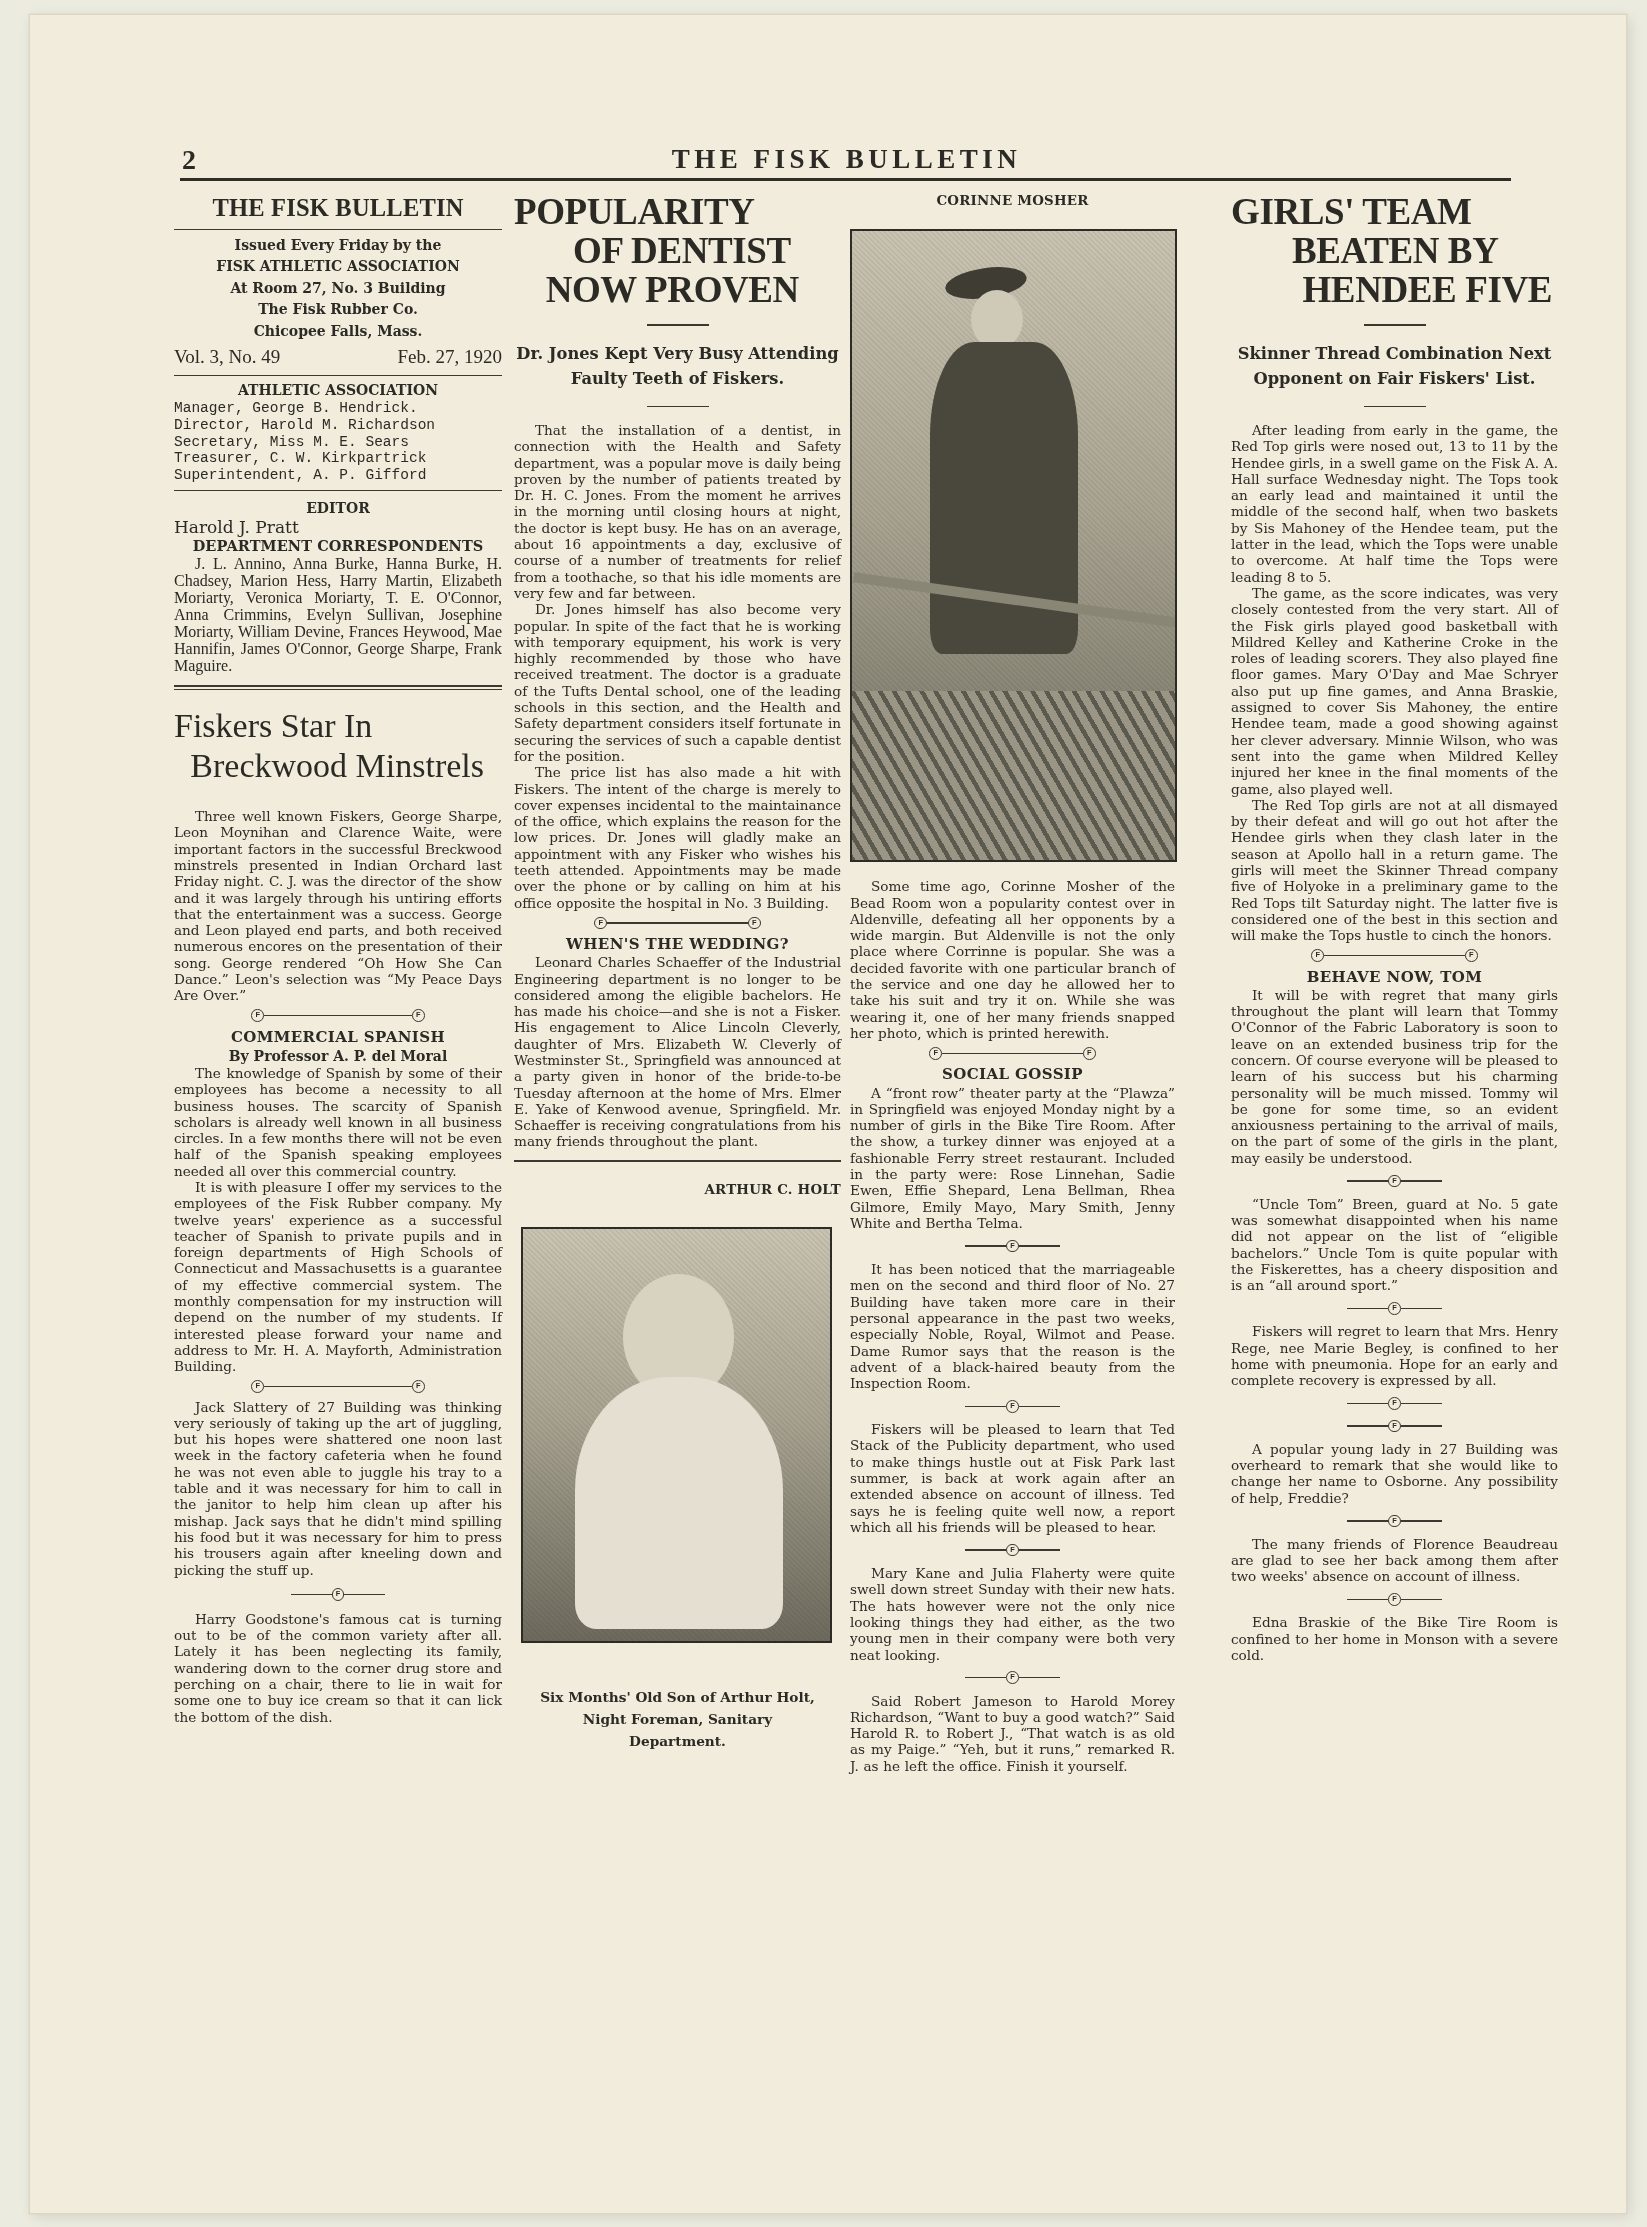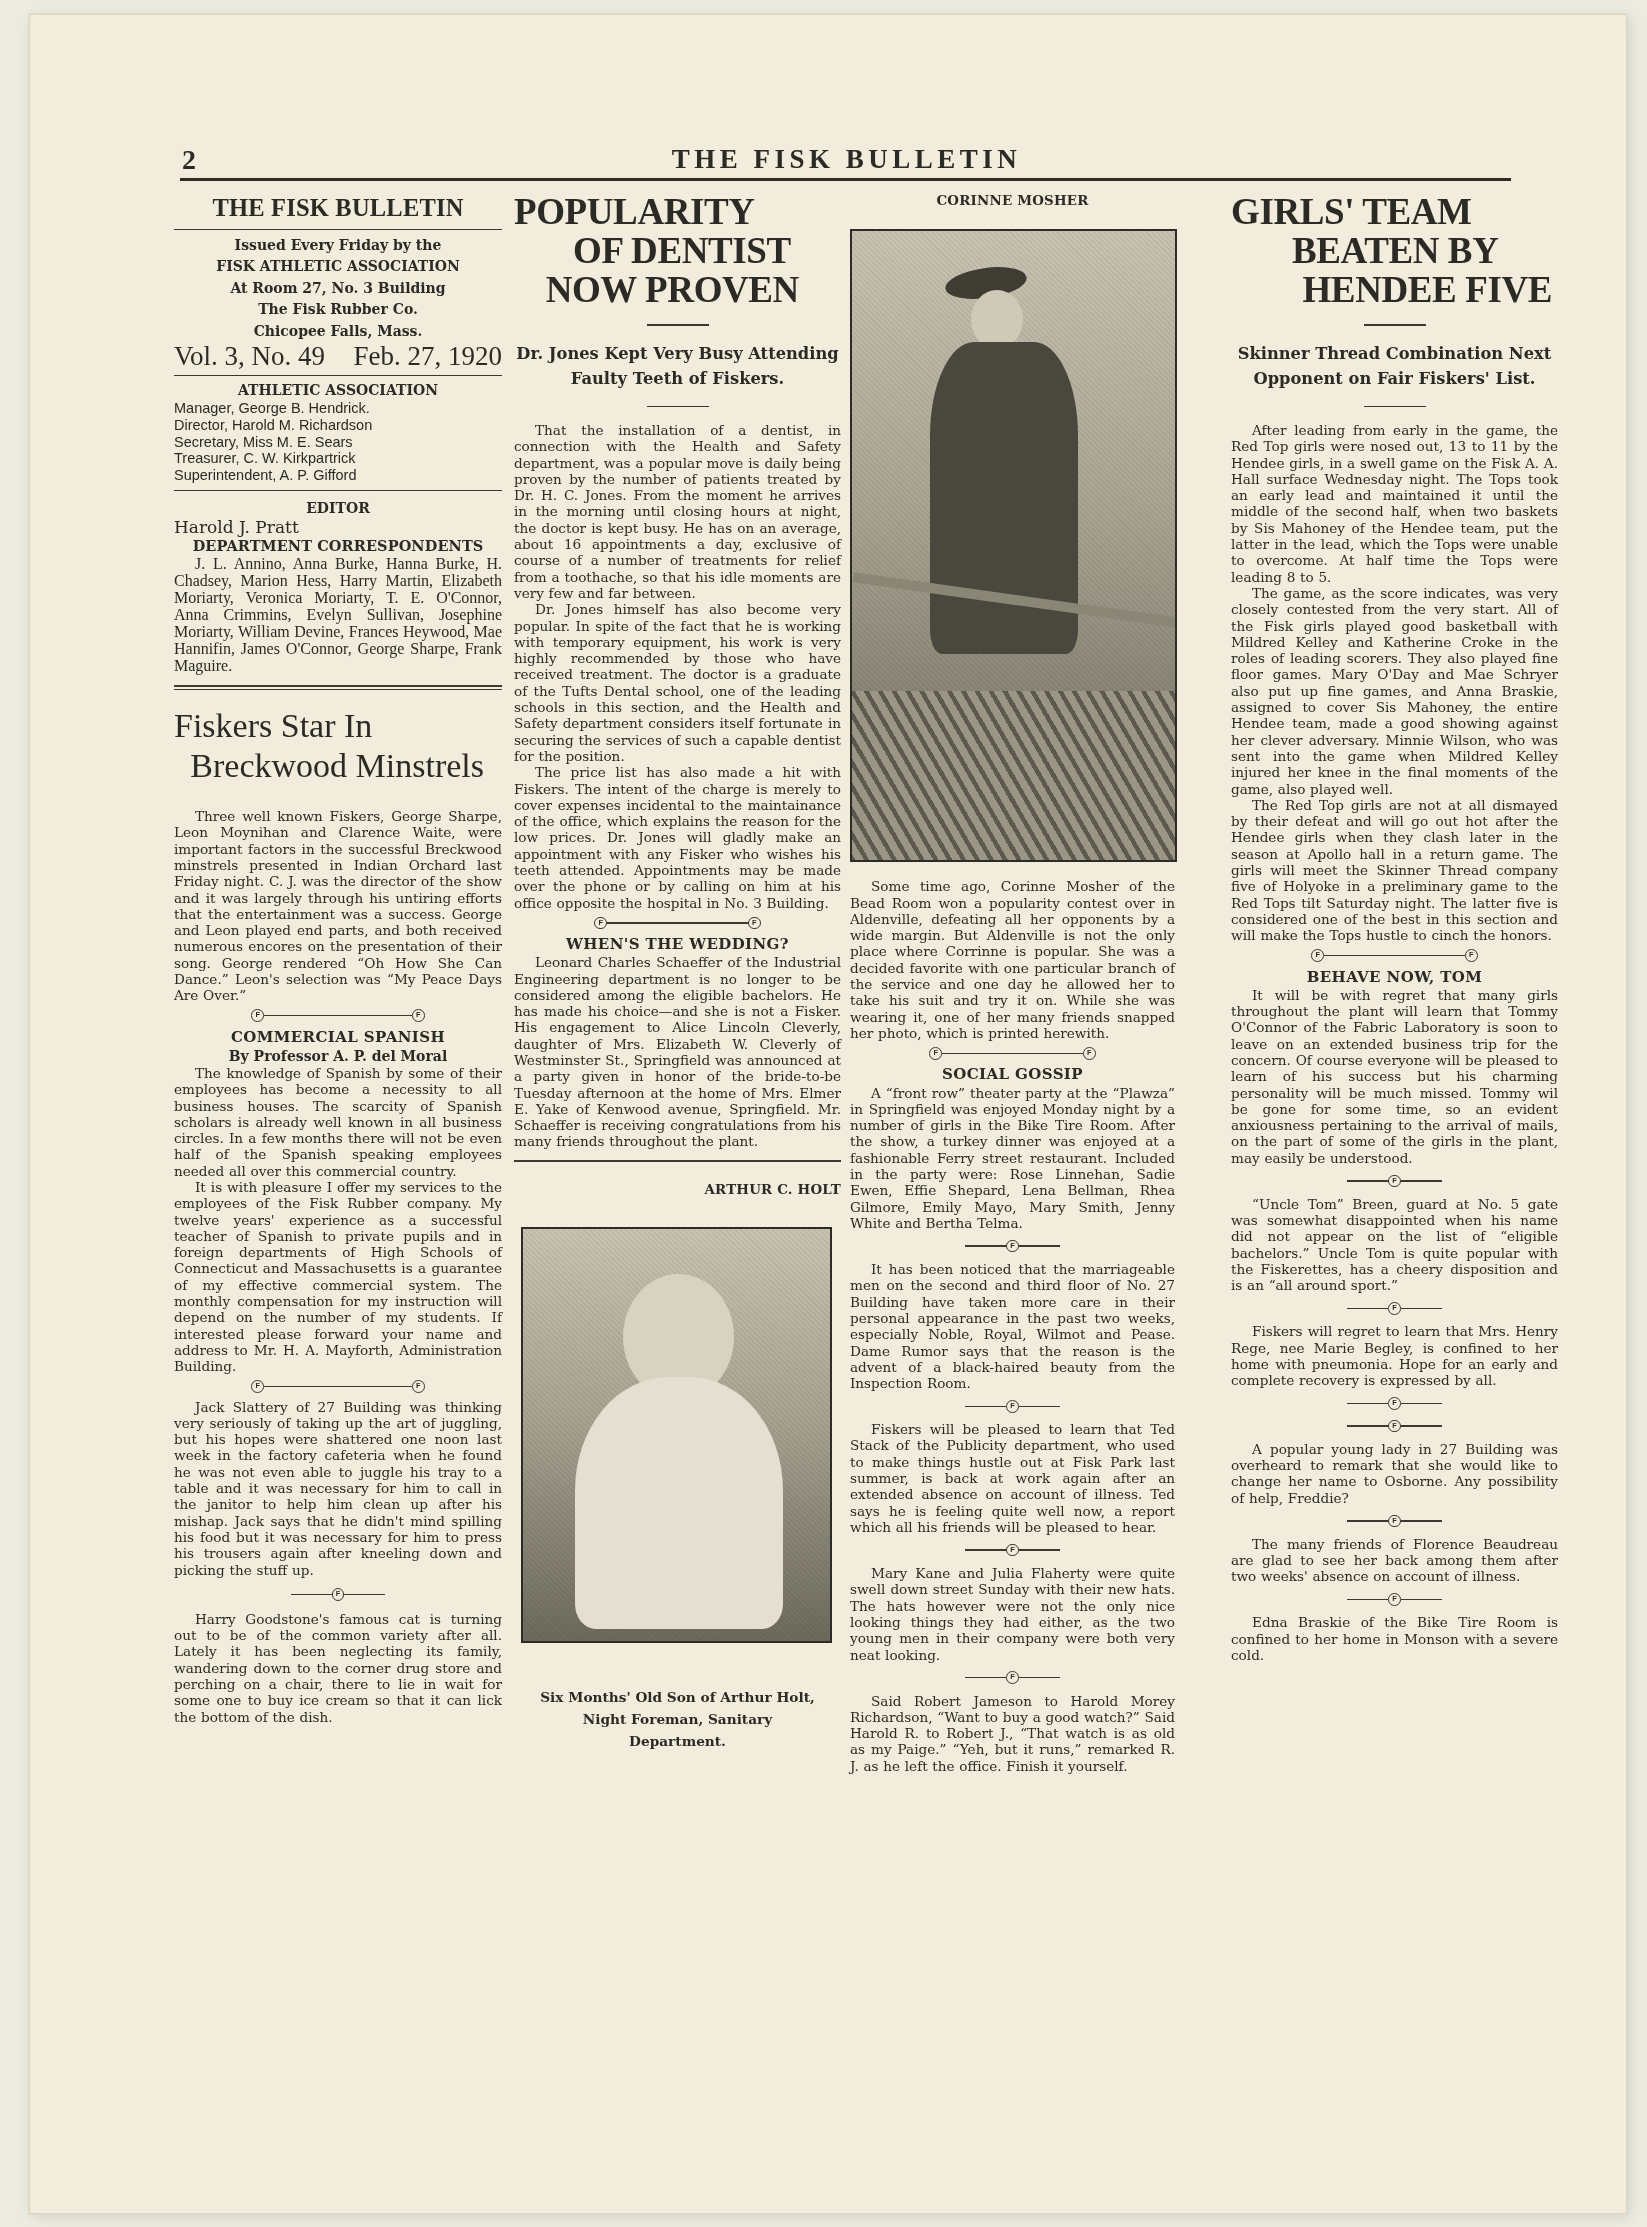--- a/index.html
+++ b/index.html
@@ -32,23 +32,23 @@
   .c3 { left: 850px; width: 325px; }
   .c4 { left: 1231px; width: 327px; }
 
   p.body {
     font-family: "DejaVu Serif", serif; font-size: 13.6px; line-height: 16.3px;
     text-align: justify; text-indent: 21px; hyphens: auto; word-spacing: 0.4px;
   }
   .masthead-title { font-family: "Liberation Serif", serif; font-weight: bold; font-size: 24.5px; text-align: center; letter-spacing: 0.2px; }
   .thin-rule { height: 1.5px; background: #3a382f; margin: 4.5px 0; }
   .mast-line { font-family: "DejaVu Serif", serif; font-weight: bold; font-size: 14px; line-height: 21.5px; text-align: center; }
-  .vol-line { display: flex; justify-content: space-between; font-family: "Liberation Serif", serif; font-size: 27px; line-height: 25px; text-align: right; }
+  .vol-line { display: flex; justify-content: space-between; font-family: "Liberation Serif", serif; font-size: 19px; line-height: 25px; text-align: right; }
   .sec-head { font-family: "DejaVu Serif", serif; font-weight: bold; font-size: 14px; text-align: center; line-height: 19.3px; }
-  .officer { font-family: Liberation Sans, sans-serif; font-size: 14.5px; line-height: 16.7px; }
+  .officer { font-family: Liberation Mono, monospace; font-size: 14.5px; line-height: 16.7px; }
   .editor-name { font-size: 17px; line-height: 18px; }
   .double-rule { border-top: 2.2px solid #3a382f; border-bottom: 1.5px solid #3a382f; height: 5.2px; margin: 10.4px 0 16.3px; }
   .big-head { font-family: "Liberation Serif", serif; font-size: 34px; line-height: 40px; }
   .headline-xl { font-family: "Liberation Serif", serif; font-size: 37px; line-height: 39px; font-weight: bold; letter-spacing: -0.4px; }
   .deck { font-family: "DejaVu Serif", serif; font-weight: bold; font-size: 16.3px; line-height: 25px; text-align: center; }
   .short-rule { width: 62px; height: 1.5px; background: #3a382f; margin: 15px auto; }
   .fsep { display: flex; align-items: center; justify-content: center; margin: 4.5px 0 4.5px; height: 15px; }
   .fsep .line { height: 1.5px; background: #3a382f; }
   .f-badge { width: 12.6px; height: 12.6px; border: 1.1px solid #3a382f; border-radius: 50%; font-size: 7.4px; line-height: 10.4px; text-align: center; font-family: "Liberation Sans", sans-serif; font-weight: bold; }
   .sub-head { font-family: "DejaVu Serif", serif; font-weight: bold; font-size: 15px; text-align: center; line-height: 19.3px; letter-spacing: 0.4px; }

